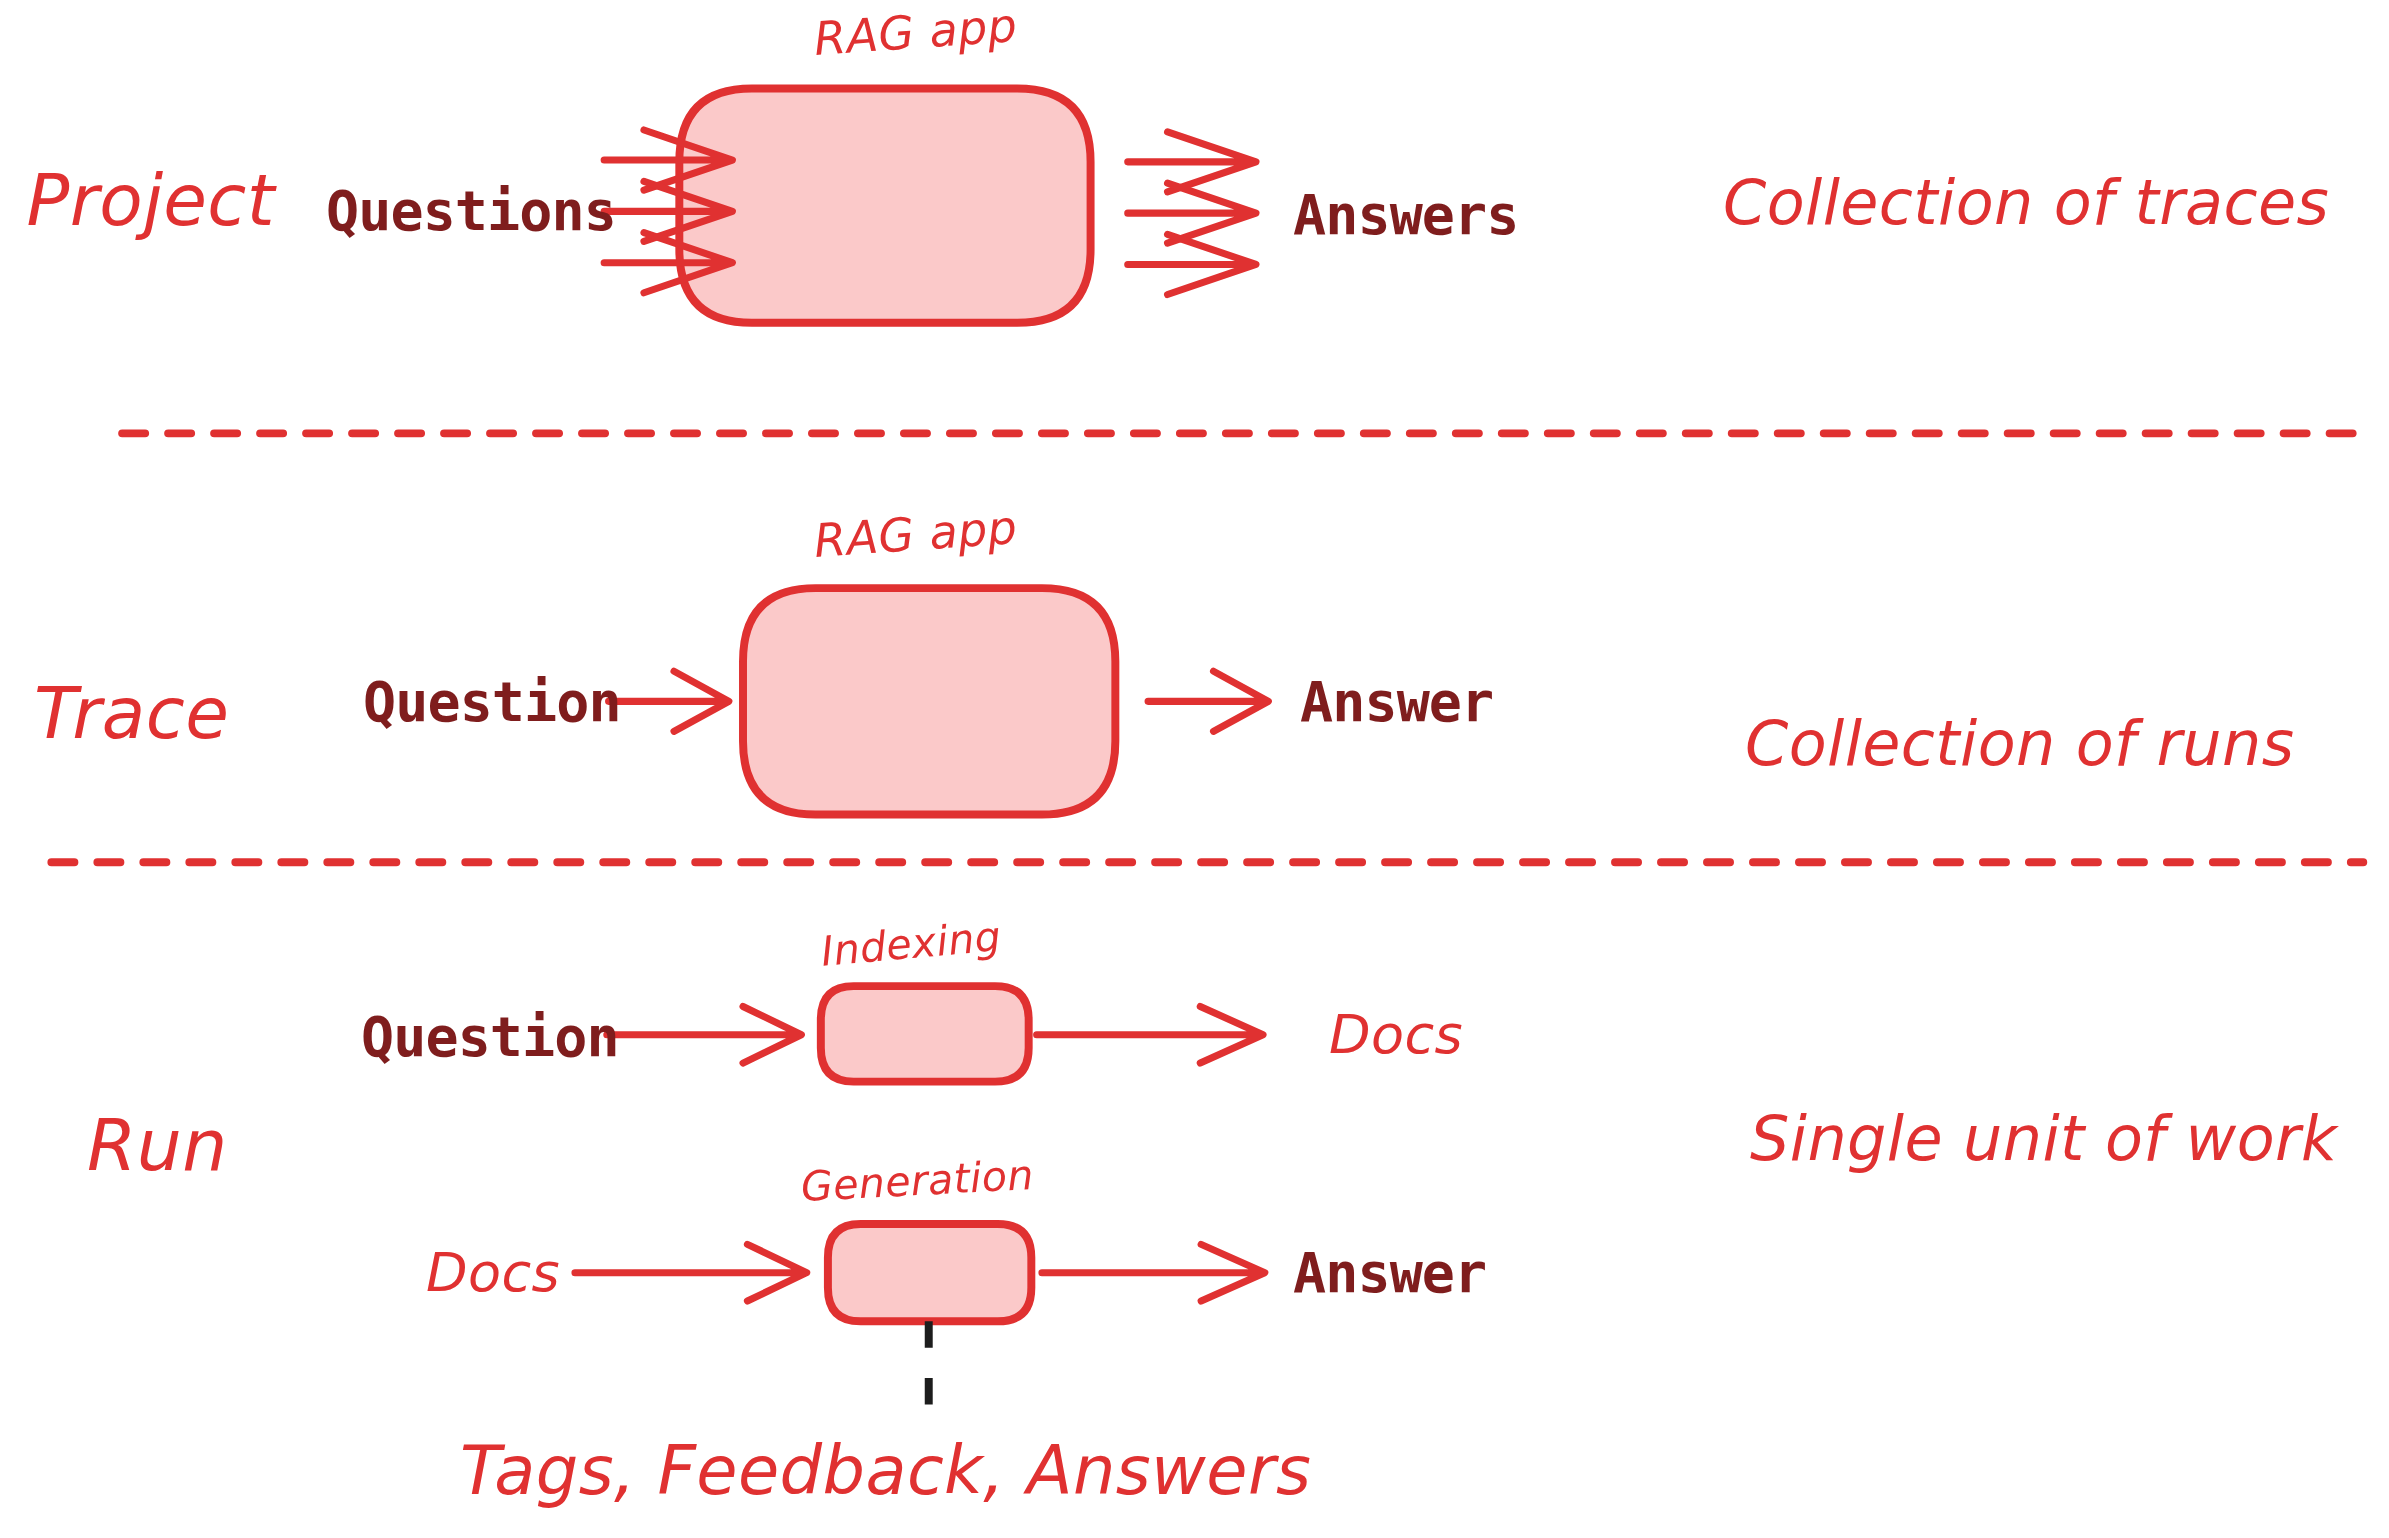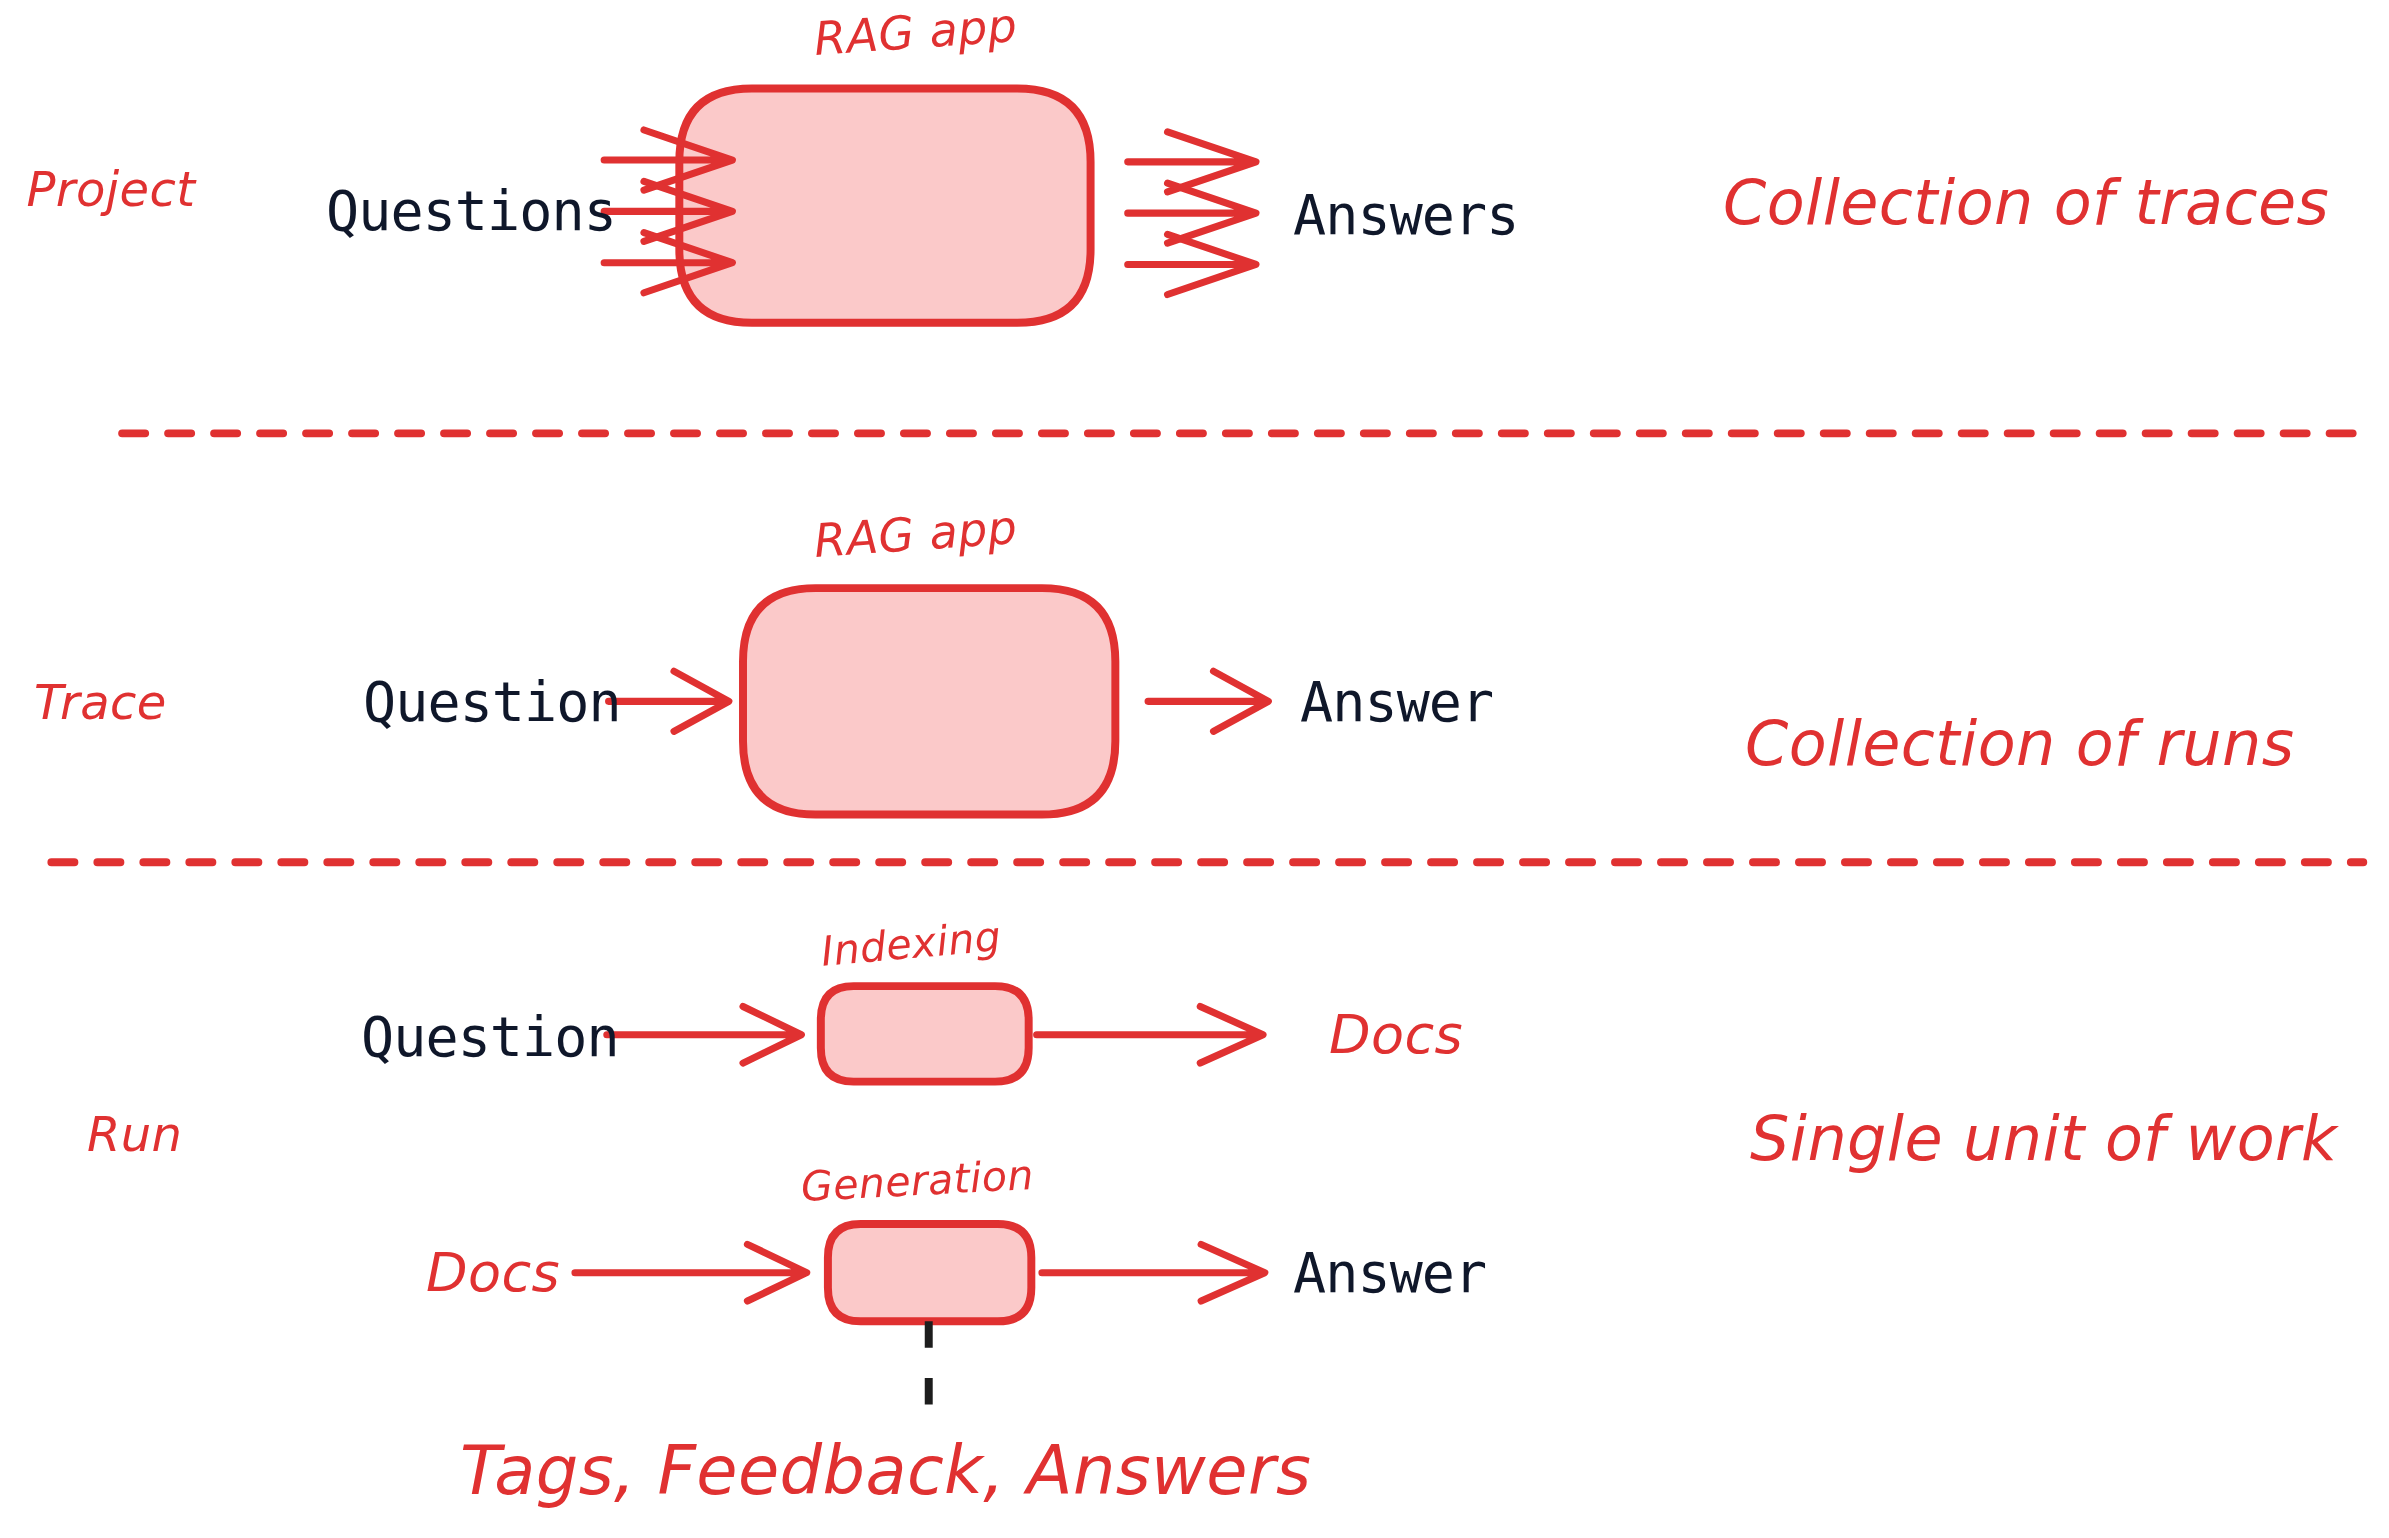--- a/index.html
+++ b/index.html
@@ -29,25 +29,25 @@
   .hand {
     font-family: "DejaVu Sans", sans-serif;
     color: #e03131;
     font-style: italic;
     font-weight: 400;
     letter-spacing: 0.4px;
   }
   
   .mono {
     font-family: "DejaVu Sans Mono", monospace;
-    color: #0f172a;
-    font-weight: 400;
+    color: #7f1d1d;
+    font-weight: 700;
     letter-spacing: -0.9px;
   }
-  .row-name      { font-size: 48px; }
+  .row-name      { font-size: 71px; }
   .row-desc      { font-size: 62px; }
   .box-title     { font-size: 46px; }
   .box-title-sm  { font-size: 41px; }
   .io-mono       { font-size: 55px; }
   .io-hand       { font-size: 54px; }
   .bottom-note   { font-size: 67px; }
 </style>
 </head>
 <body>
 

